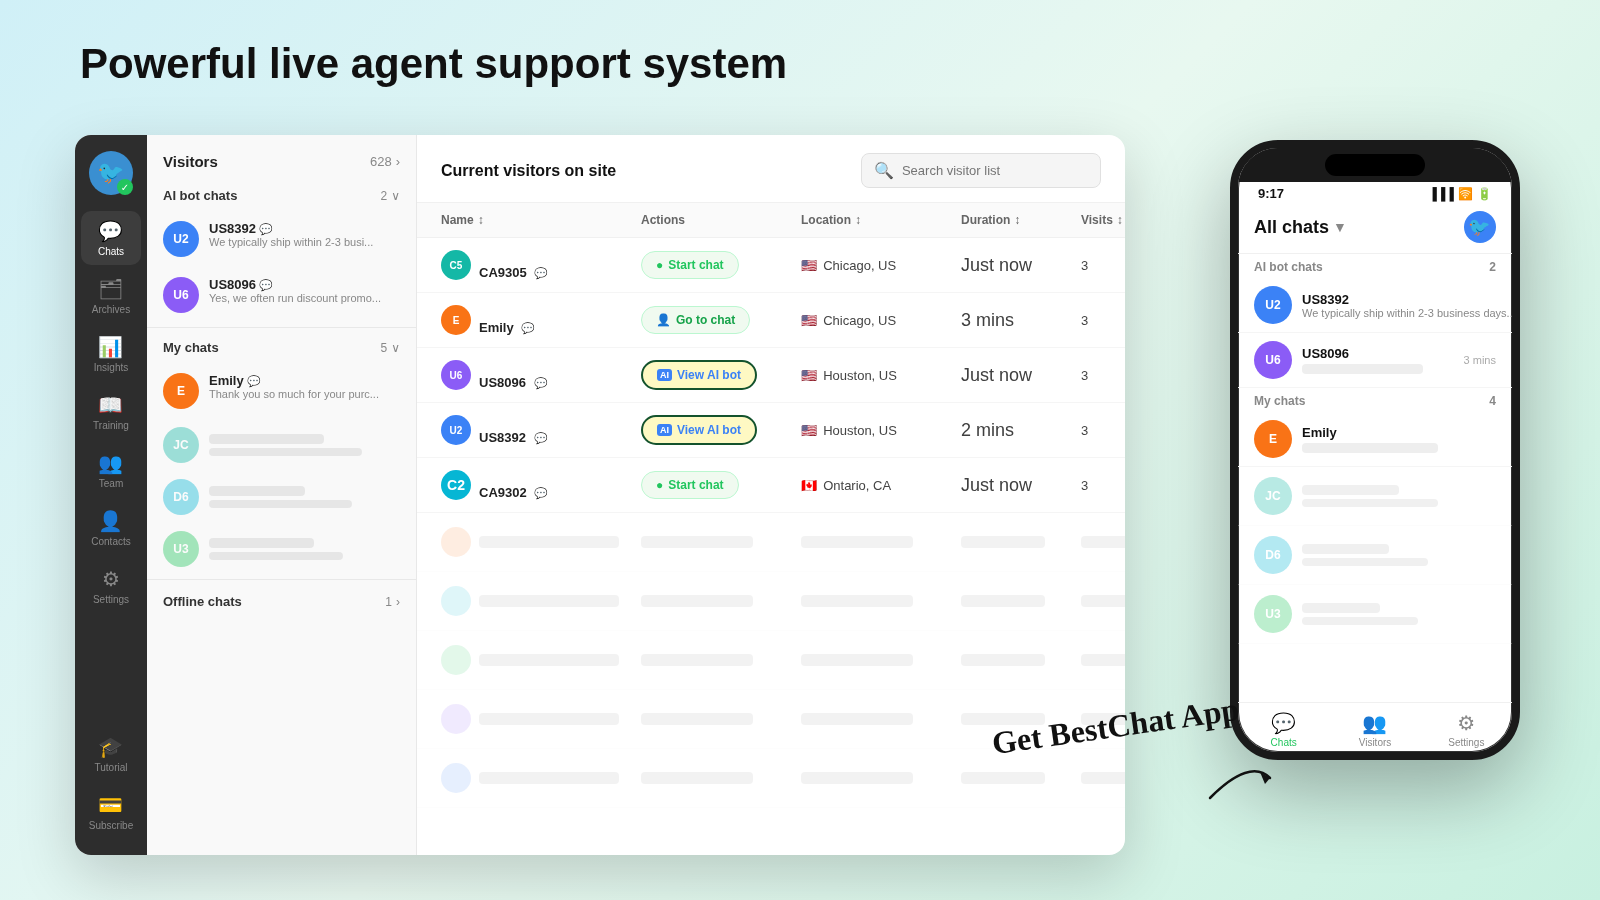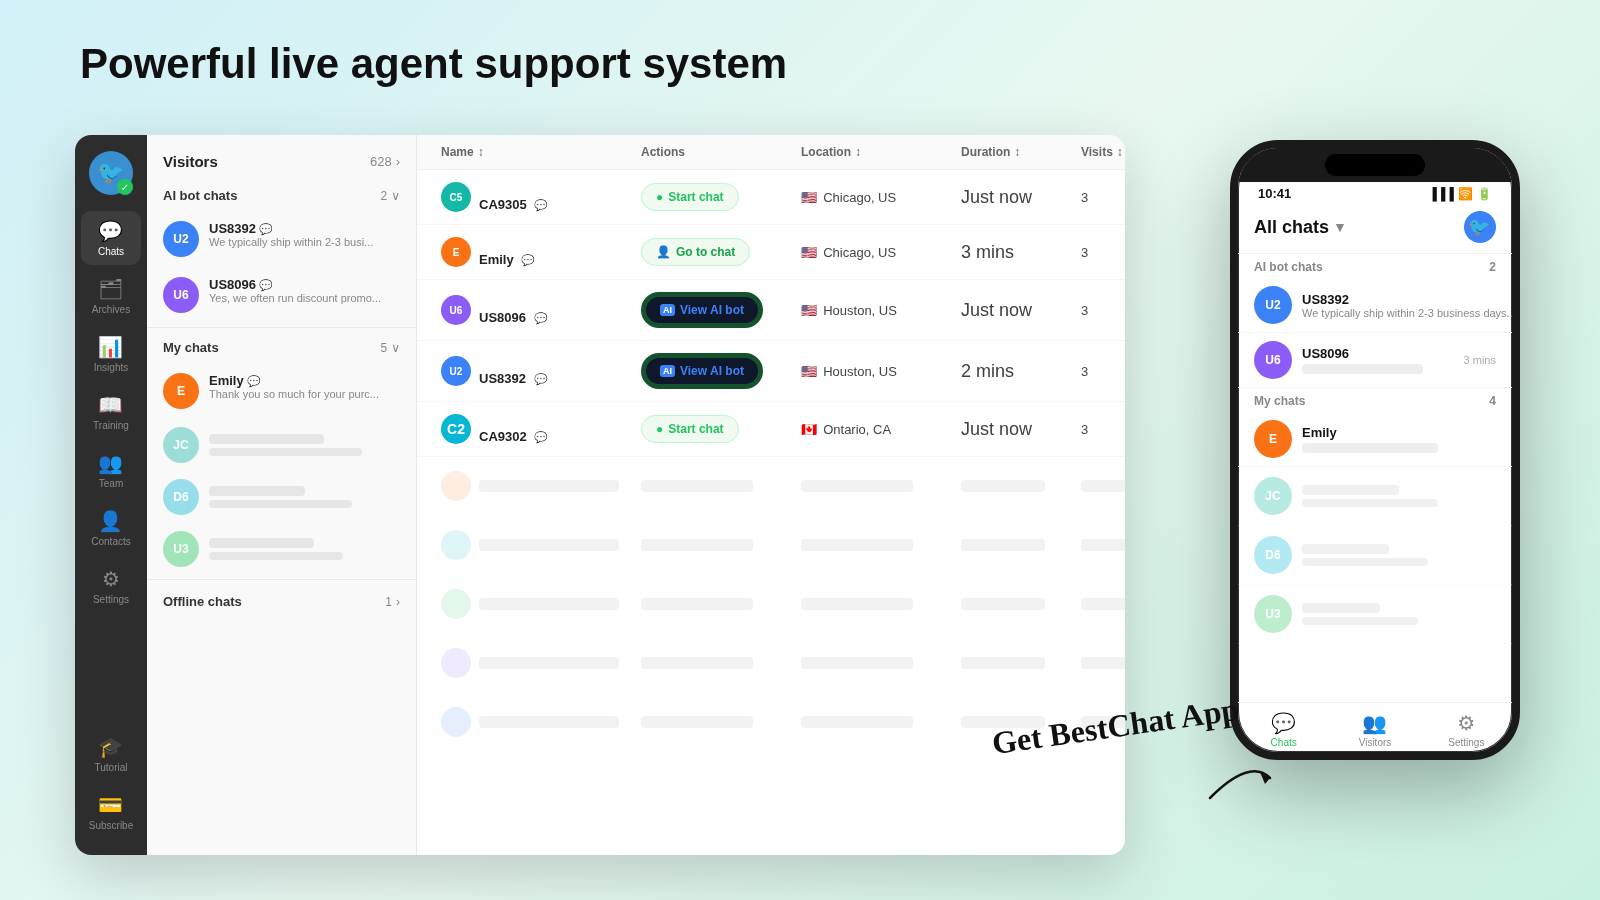--- a/index.html
+++ b/index.html
@@ -198,21 +198,21 @@
     }
     .action-btn {
       padding: 6px 14px;
       border-radius: 20px;
       font-size: 12px; font-weight: 600;
       border: none; cursor: pointer;
       display: flex; align-items: center; gap: 5px;
     }
     .btn-start { background: #f0faf0; color: #22c55e; border: 1px solid #bbf7d0; }
     .btn-goto { background: #f0faf0; color: #16a34a; border: 1px solid #bbf7d0; }
-    .btn-aibot { background: #0f172a; color: #3b82f6; border: 5px solid #14532d; }
+    .btn-aibot { background: #fef9c3; color: #3b82f6; border: 2px solid #14532d; }
     .location-cell {
       display: flex; align-items: center; gap: 6px;
       font-size: 13px; color: #444;
     }
     .duration-cell { font-size: 18px; color: #404040; }
     .visits-cell { font-size: 13px; color: #444; }
     .browser-cell { font-size: 12px; color: #666; white-space: nowrap; overflow: hidden; text-overflow: ellipsis; }
     .blurred-table-row {
       display: grid;
       grid-template-columns: 200px 160px 160px 120px 80px 1fr;
@@ -476,20 +476,27 @@
     <div class="offline-section">
       <span class="section-title">Offline chats</span>
       <span class="section-count">
         <span>1</span>
         <span>›</span>
       </span>
     </div>
   </div>
 
   <div class="main-content">
+    <div class="main-header">
+      <span class="main-title">Current visitors on site</span>
+      <div class="search-box">
+        <span>🔍</span>
+        <input type="text" placeholder="Search visitor list" style="">
+      </div>
+    </div>
 
     <div class="visitors-table">
 
       <div class="table-header">
         <div class="table-header-cell">
           <span>Name</span>
           <span>↕</span>
         </div>
         <div class="table-header-cell">
           <span>Actions</span>
@@ -671,21 +678,21 @@
       </div>
     </div>
   </div>
 </div>
 
 <div class="phone-mockup">
   <div class="phone-notch">
     <div class="phone-notch-pill"></div>
   </div>
   <div class="phone-status-bar">
-    <span>10:41</span>
+    <span>9:17</span>
     <div class="phone-status-icons">
       <span>▐▐▐</span>
       <span>🛜</span>
       <span>🔋</span>
     </div>
   </div>
   <div class="phone-content">
 
     <div class="phone-header">
       <div class="phone-header-title">

